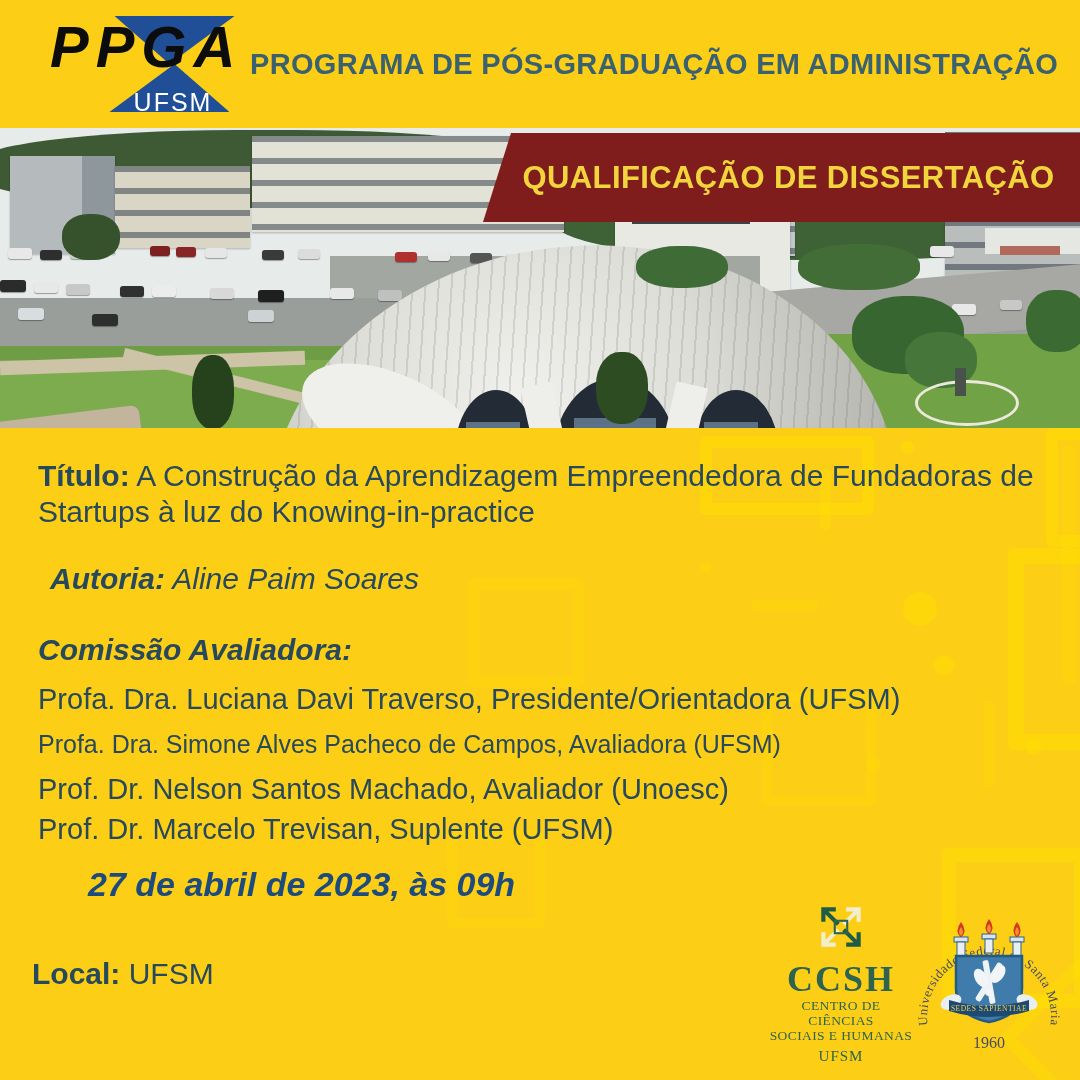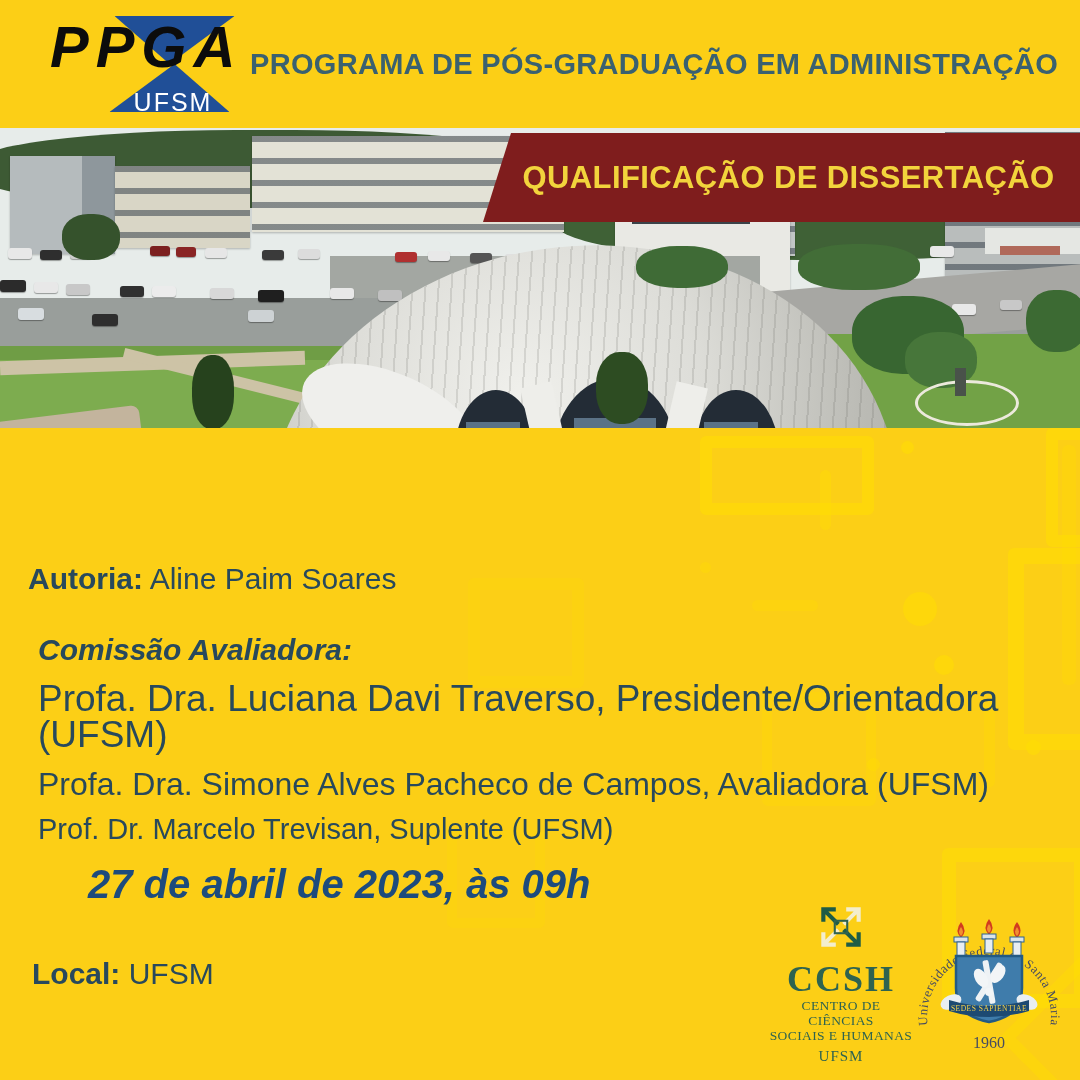--- a/index.html
+++ b/index.html
@@ -33,27 +33,27 @@
     background:radial-gradient(ellipse at 42% 28%, #f0f0ec 0%, #ddddd8 35%, #bcbcb6 65%, #9d9d97 100%);
     overflow:hidden;}
   .dome .streaks{left:0;top:0;width:100%;height:100%;
     background:repeating-linear-gradient(100deg,rgba(88,88,82,.16) 0 2px,transparent 2px 13px);}
   .arch{background:#232c36;border-radius:50% 50% 0 0 / 100% 100% 0 0;}
   .pier{background:#eeeeea;}
   
   .txt{position:absolute;z-index:3;color:#28495c;font-size:30px;line-height:36px;}
   .txt b{font-weight:700;}
   .title-block{left:38px;top:458px;width:1008px;}
-  .author-block{left:28px;top:561px;}
+  .author-block{left:50px;top:561px;font-style:italic;}
   .committee-label{left:38px;top:632px;font-weight:700;font-style:italic;}
-  .cm0{left:38px;top:681px;font-size:37px;}
-  .cm1{left:38px;top:726px;font-size:32px;margin-top:40px;}
+  .cm0{left:38px;top:681px;font-size:29px;}
+  .cm1{left:38px;top:726px;font-size:25px;}
   .cm2{left:38px;top:771px;font-size:29px;}
   .cm3{left:38px;top:811px;font-size:29px;}
-  .date-line{left:88px;top:866px;font-size:40px;font-weight:700;font-style:italic;color:#1d4b7d;}
+  .date-line{left:88px;top:866px;font-size:34px;font-weight:700;font-style:italic;color:#1d4b7d;}
   .local-line{left:32px;top:956px;}
   .link-line{left:32px;top:1030px;}
   
   .pat{position:absolute;background:transparent;border-style:solid;border-color:#ffdf00;z-index:2;}
   .pat.fill{background:#ffdf00;border:none;}
   
   .ccsh{position:absolute;left:768px;top:900px;width:146px;text-align:center;z-index:3;
     color:#2e6350;font-family:"Liberation Serif",serif;}
   .ccsh .acro{font-size:36px;font-weight:700;letter-spacing:2px;line-height:38px;margin-top:2px;}
   .ccsh .sub{font-size:13.5px;letter-spacing:.4px;line-height:15px;}
@@ -194,27 +194,32 @@
       <div class="pat fill" style="left: 1026px; top: 740px; width: 15px; height: 15px; border-width: 0px; opacity: 0.45; border-radius: 50%; transform: rotate(0deg);"></div>
       <div class="pat fill" style="left: 901px; top: 441px; width: 13px; height: 13px; border-width: 0px; opacity: 0.5; border-radius: 50%; transform: rotate(0deg);"></div>
       <div class="pat fill" style="left: 867px; top: 758px; width: 13px; height: 13px; border-width: 0px; opacity: 0.4; border-radius: 50%; transform: rotate(0deg);"></div>
       <div class="pat fill" style="left: 700px; top: 562px; width: 11px; height: 11px; border-width: 0px; opacity: 0.32; border-radius: 50%; transform: rotate(0deg);"></div>
       <div class="pat fill" style="left: 1062px; top: 445px; width: 14px; height: 240px; border-width: 0px; opacity: 0.3; border-radius: 6px; transform: rotate(0deg);"></div>
       <div class="pat fill" style="left: 984px; top: 702px; width: 11px; height: 85px; border-width: 0px; opacity: 0.3; border-radius: 6px; transform: rotate(0deg);"></div>
       <div class="pat fill" style="left: 752px; top: 600px; width: 66px; height: 11px; border-width: 0px; opacity: 0.3; border-radius: 6px; transform: rotate(0deg);"></div>
       <div class="pat fill" style="left: 820px; top: 470px; width: 11px; height: 60px; border-width: 0px; opacity: 0.35; border-radius: 6px; transform: rotate(0deg);"></div>
     </div>
 
+  <div class="txt title-block">
+    <b>Título:</b>
+    <span>A Construção da Aprendizagem Empreendedora de Fundadoras de Startups à luz do Knowing-in-practice</span>
+  </div>
   <div class="txt author-block">
     <b>Autoria:</b>
     <span>Aline Paim Soares</span>
   </div>
   <div class="txt committee-label">Comissão Avaliadora:</div>
   <div class="txt cm0">Profa. Dra. Luciana Davi Traverso, Presidente/Orientadora (UFSM)</div>
   <div class="txt cm1">Profa. Dra. Simone Alves Pacheco de Campos, Avaliadora (UFSM)</div>
+  <div class="txt cm2">Prof. Dr. Nelson Santos Machado, Avaliador (Unoesc)</div>
   <div class="txt cm3">Prof. Dr. Marcelo Trevisan, Suplente (UFSM)</div>
   <div class="txt date-line">27 de abril de 2023, às 09h</div>
   <div class="txt local-line">
     <b>Local:</b>
     <span>UFSM</span>
   </div>
 
   <div class="ccsh">
     <svg width="54" height="54" viewBox="0 0 52 52">
       <g fill="none" stroke-linecap="square" stroke-width="4">

